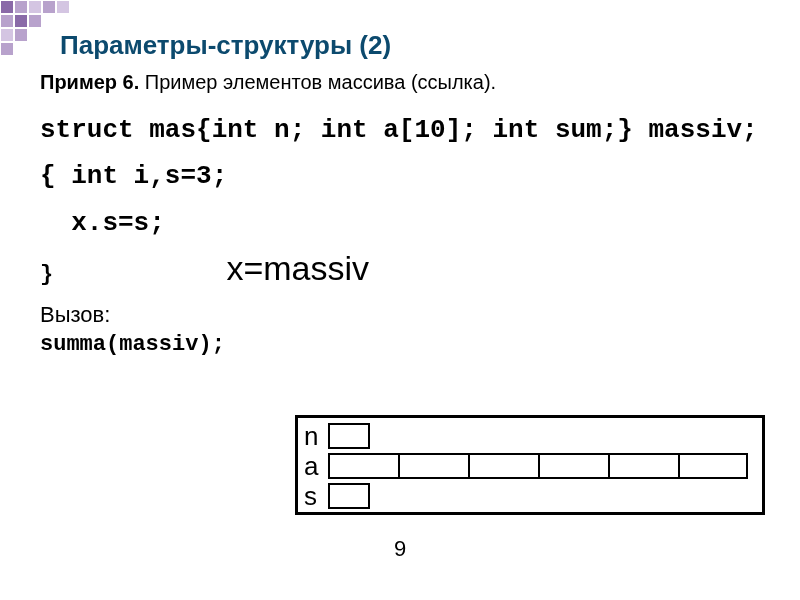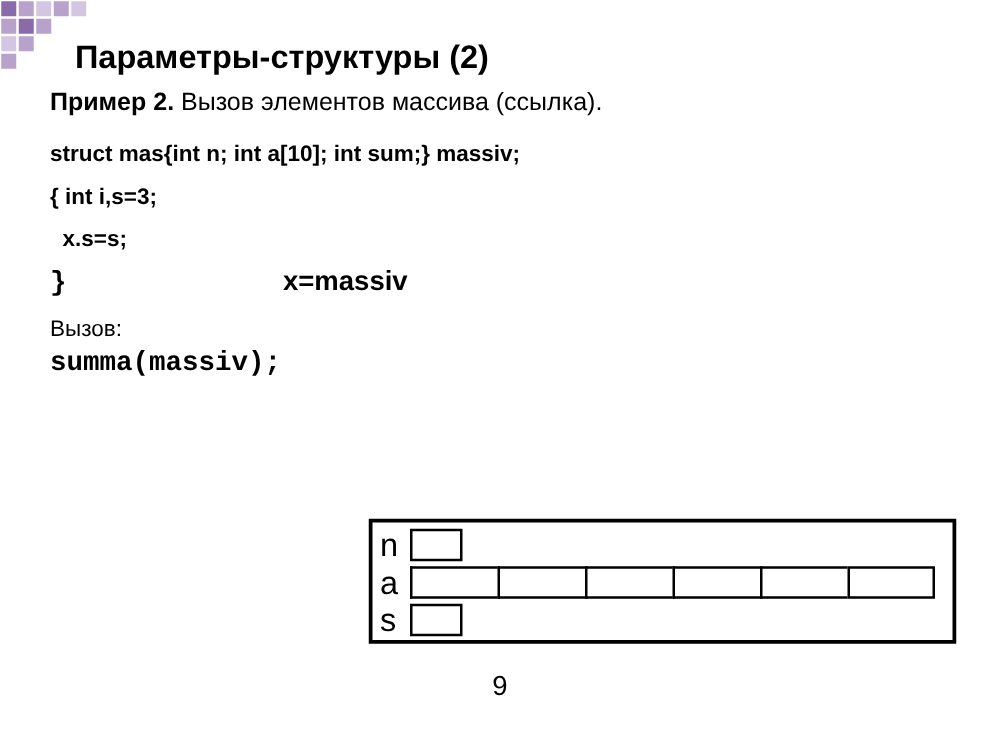--- a/index.html
+++ b/index.html
@@ -26,52 +26,52 @@
   .c1 { background: #8a6aa8; }
   .c2 { background: #b8a2cc; }
   .c3 { background: #d4c5e2; }
 
   .content {
     padding: 30px 40px 0 40px;
   }
   .title {
     font-size: 26px;
     font-weight: bold;
-    color: #000000;
+    color: #0c4a6e;
     margin-left: 20px;
     margin-bottom: 10px;
   }
   .example-line {
     font-size: 20px;
     color: #000;
     margin-bottom: 16px;
   }
   .example-line b { font-weight: bold; }
   .code {
-    font-family: Liberation Sans, sans-serif;
-    font-size: 18px;
+    font-family: Liberation Mono, monospace;
+    font-size: 26px;
     font-weight: bold;
     line-height: 1.55;
     color: #000;
     white-space: pre;
     margin-bottom: 6px;
   }
   .eq-row {
     font-family: "Courier New", monospace;
     font-size: 22px;
     font-weight: bold;
   }
   .xmassiv {
     font-family: Arial, sans-serif;
-    font-size: 22px;
-    font-weight: bold;
+    font-size: 34px;
+    font-weight: normal;
     margin-left: 160px;
   }
   .call-label {
-    font-size: 18px;
+    font-size: 22px;
     font-family: Arial, sans-serif;
     font-weight: normal;
     margin-top: 14px;
   }
   .call-code {
     font-family: "Courier New", monospace;
     font-size: 22px;
     font-weight: bold;
     margin-top: 4px;
   }
@@ -153,22 +153,22 @@
     <div class="sq-row">
       <div class="sq c2"></div>
     </div>
   </div>
 </div>
 
 <div class="content">
   <div class="title">Параметры-структуры (2)</div>
 
   <div class="example-line">
-    <b>Пример 2.</b>
-    <span>Вызов элементов массива (ссылка).</span>
+    <b>Пример 6.</b>
+    <span>Пример элементов массива (ссылка).</span>
   </div>
 
   <div class="code">struct mas{int n; int a[10]; int sum;} massiv;</div>
   <div class="code">{ int i,s=3;</div>
   <div class="code">  x.s=s;</div>
   <div class="eq-row">
     <span>}</span>
     <span class="xmassiv">x=massiv</span>
   </div>
 

